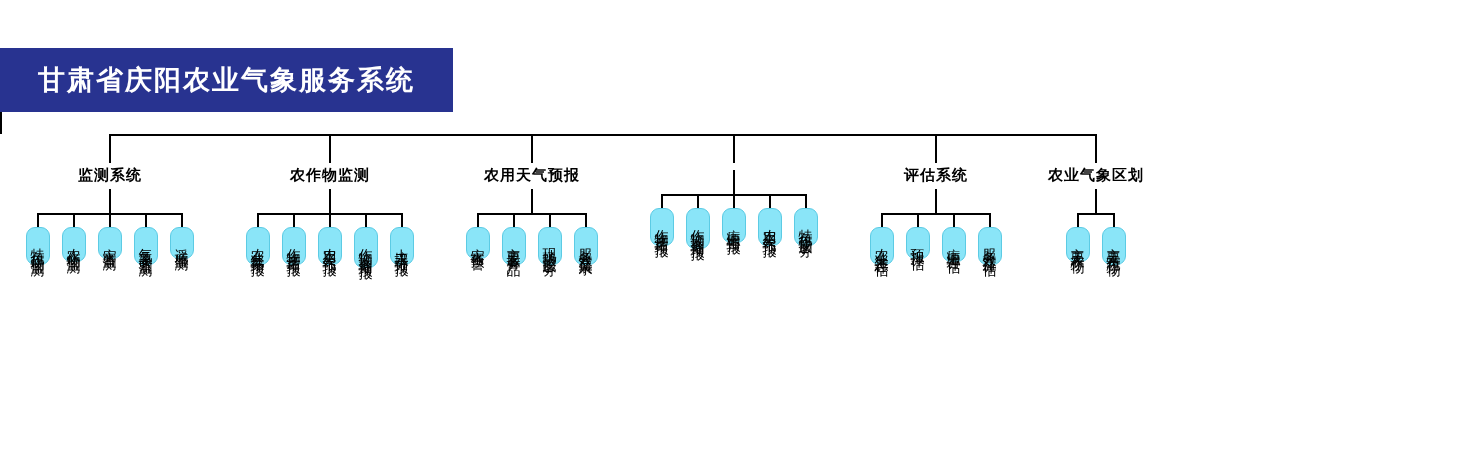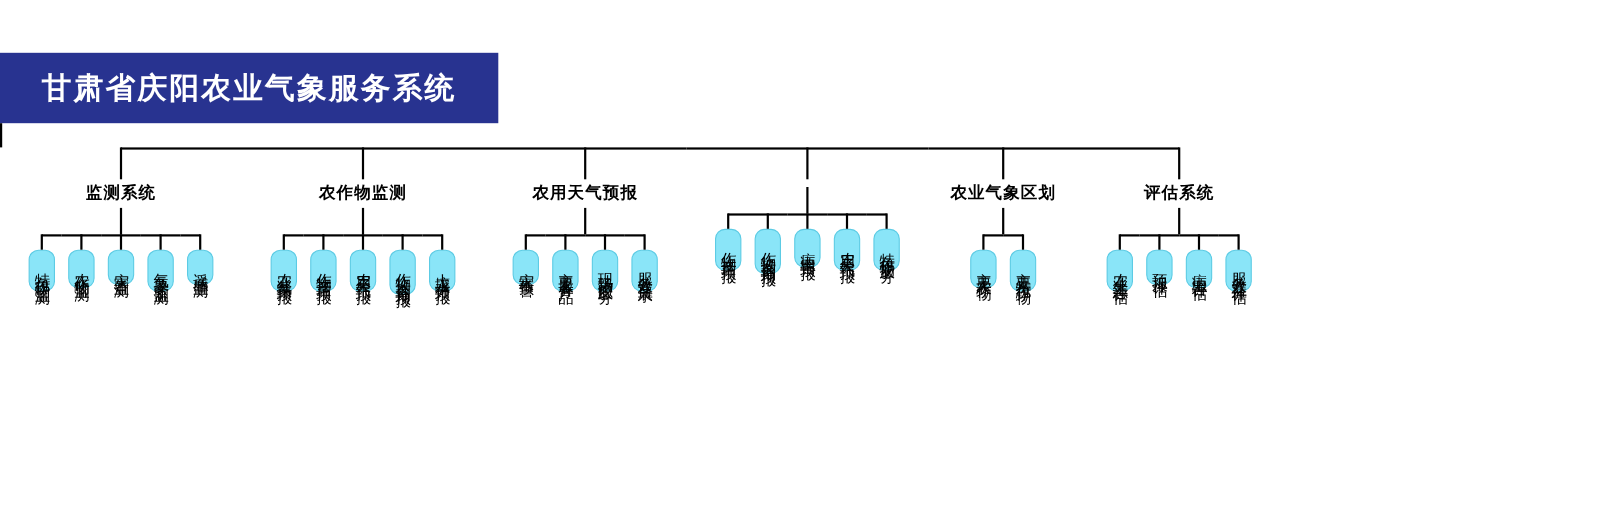--- a/index.html
+++ b/index.html
@@ -197,55 +197,55 @@
     </div>
   </div>
           <div class="leaf">
     <div class="leaf-box">
       <div class="leaf-text">特色作物服务</div>
     </div>
   </div>
         </div>
   </div>
       <div class="branch">
+    <div class="branch-label">评估系统</div>
+    <div class="vstub label-stub"></div>
+    <div class="leaves">
+          <div class="leaf">
+    <div class="leaf-box">
+      <div class="leaf-text">农业生态评估</div>
+    </div>
+  </div>
+          <div class="leaf">
+    <div class="leaf-box">
+      <div class="leaf-text">预报评估</div>
+    </div>
+  </div>
+          <div class="leaf">
+    <div class="leaf-box">
+      <div class="leaf-text">病虫害评估</div>
+    </div>
+  </div>
+          <div class="leaf">
+    <div class="leaf-box">
+      <div class="leaf-text">服务效益评估</div>
+    </div>
+  </div>
+        </div>
+  </div>
+      <div class="branch">
     <div class="branch-label">农业气象区划</div>
     <div class="vstub label-stub"></div>
     <div class="leaves">
           <div class="leaf">
     <div class="leaf-box">
       <div class="leaf-text">主要农作物</div>
     </div>
   </div>
           <div class="leaf">
     <div class="leaf-box">
       <div class="leaf-text">主要特色作物</div>
-    </div>
-  </div>
-        </div>
-  </div>
-      <div class="branch">
-    <div class="branch-label">评估系统</div>
-    <div class="vstub label-stub"></div>
-    <div class="leaves">
-          <div class="leaf">
-    <div class="leaf-box">
-      <div class="leaf-text">农业生态评估</div>
-    </div>
-  </div>
-          <div class="leaf">
-    <div class="leaf-box">
-      <div class="leaf-text">预报评估</div>
-    </div>
-  </div>
-          <div class="leaf">
-    <div class="leaf-box">
-      <div class="leaf-text">病虫害评估</div>
-    </div>
-  </div>
-          <div class="leaf">
-    <div class="leaf-box">
-      <div class="leaf-text">服务效益评估</div>
     </div>
   </div>
         </div>
   </div>
     </div>
 </div>
 
 </body></html>

